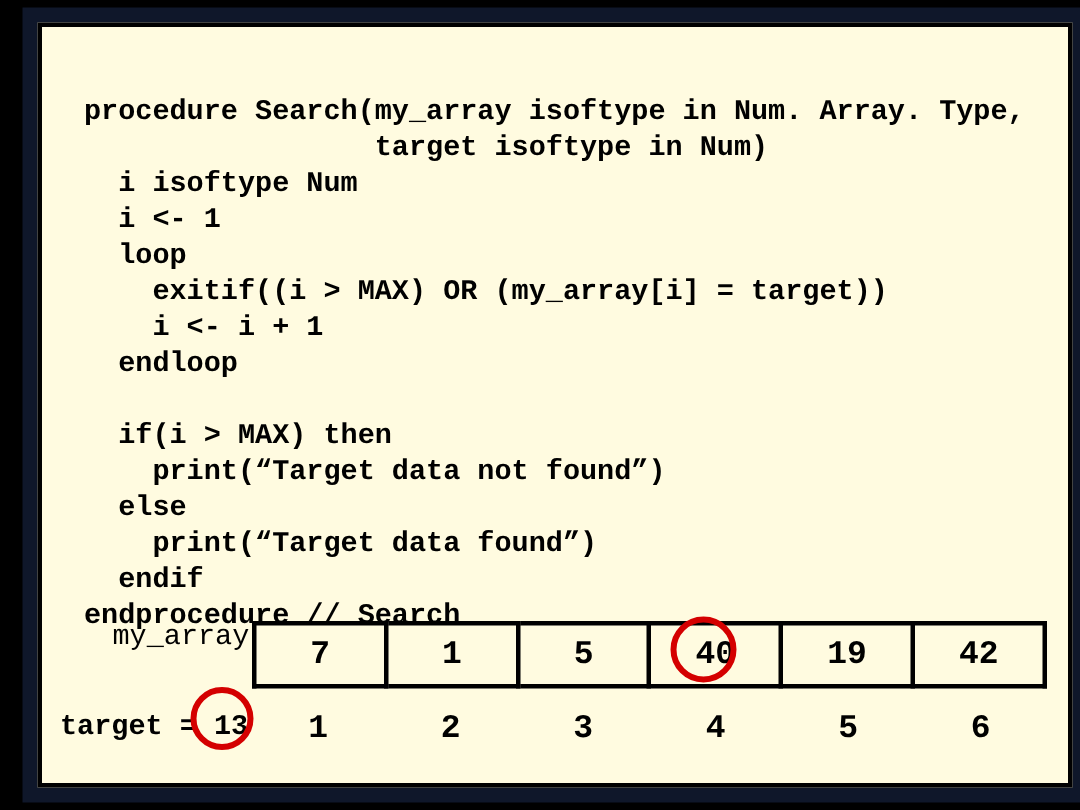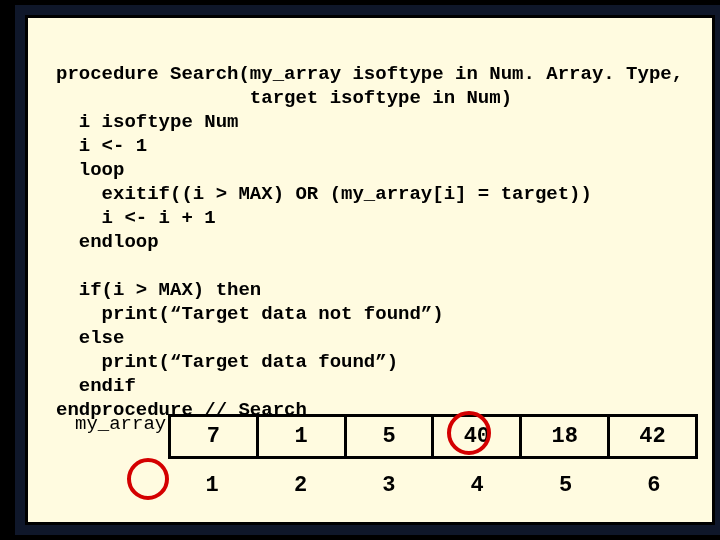--- a/index.html
+++ b/index.html
@@ -98,29 +98,30 @@
 <span></span>
 <span>  if(i &gt; MAX) then</span>
 <span>    print(“Target data not found”)</span>
 <span>  else</span>
 <span>    print(“Target data found”)</span>
 <span>  endif</span>
 <span>endprocedure // Search</span>
 </div>
 
     <div class="mylabel">my_array</div>
+    <div class="target">target = 13</div>
 
     <table class="arraytbl">
       <tbody>
           <tr>
         <td>7</td>
         <td>1</td>
         <td>5</td>
         <td>40</td>
-        <td>18</td>
+        <td>19</td>
         <td>42</td>
       </tr>
     </tbody>
       </table>
 
     <table class="idxrow">
       <tbody>
           <tr>
         <td>1</td>
         <td>2</td>

